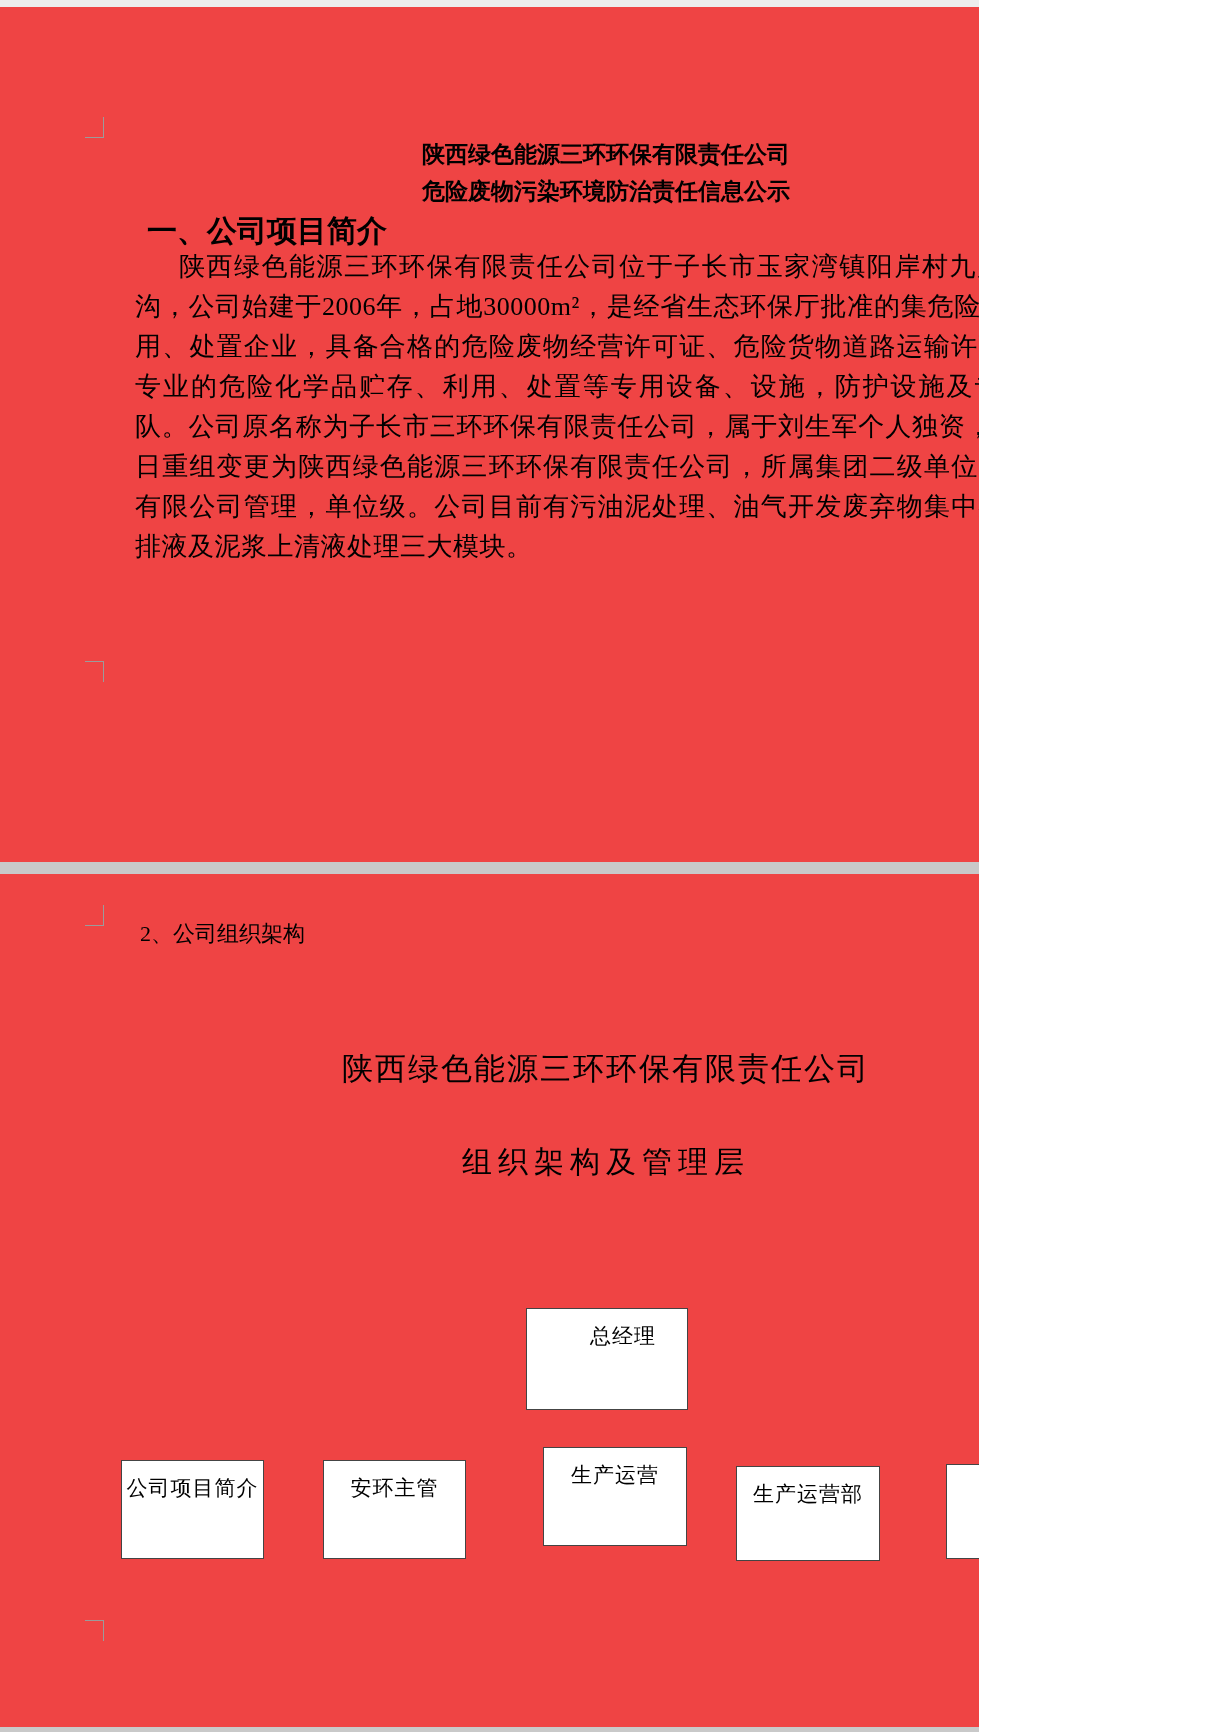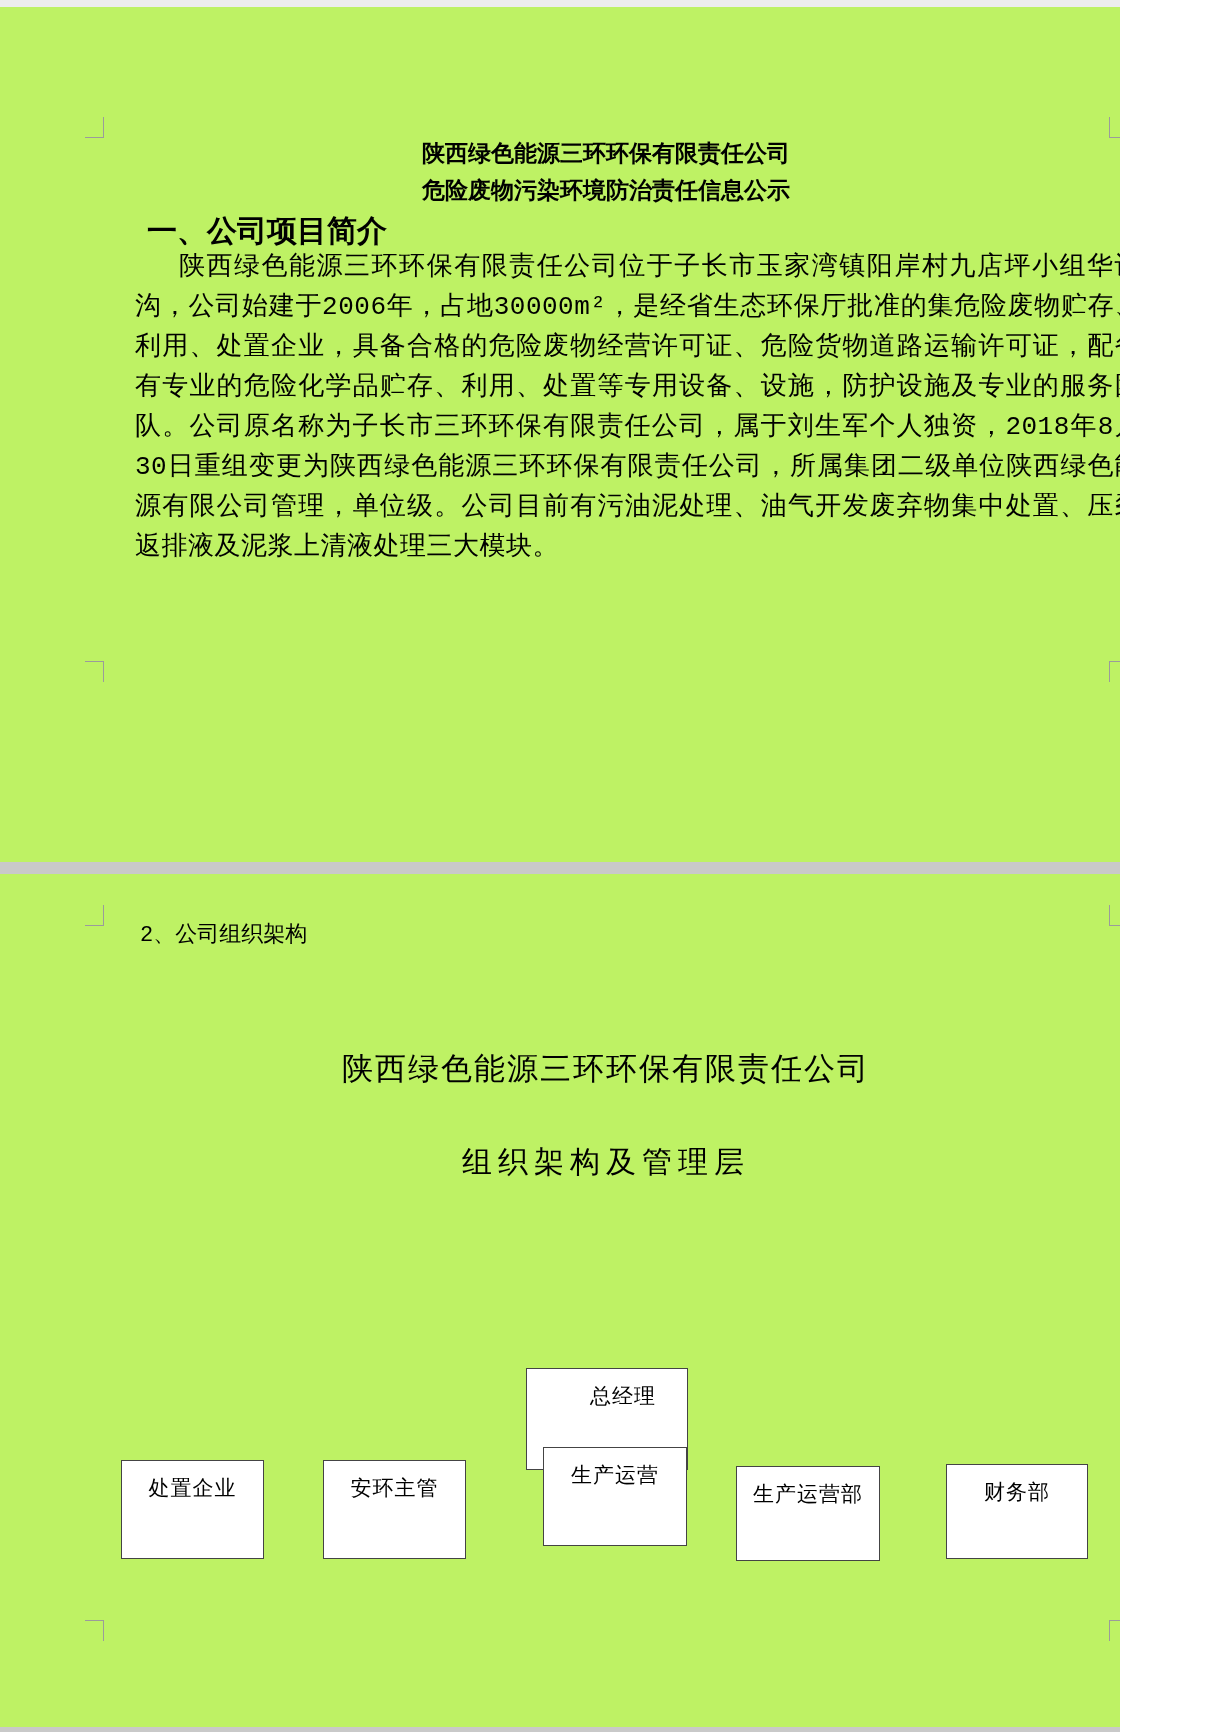--- a/index.html
+++ b/index.html
@@ -2,25 +2,25 @@
 <html lang="zh"><head>
 <meta charset="utf-8">
 <style>
   html, body {
     margin: 0;
     padding: 0;
     background: #ffffff;
   }
   #screen {
     position: relative;
-    width: 1120px;
+    width: 979px;
     height: 1732px;
-    background: #bef264;
+    background: #ef4444;
     overflow: hidden;
-    font-family: Liberation Mono, monospace;
+    font-family: Liberation Serif, serif;
     color: #000000;
   }
   .abs { position: absolute; }
 
   
   .gap-band {
     position: absolute;
     left: 0;
     width: 1212px;
     background: #c9c9c9;
@@ -101,21 +101,21 @@
     position: absolute;
     box-sizing: border-box;
     background: #ffffff;
     border: 1px solid #444444;
     text-align: center;
     padding-top: 13px;
     font-size: 21px;
     letter-spacing: 1px;
   }
   #box-chairman          { left: 525px; top: 1193px; width: 163px; height: 102px; }
-  #box-general-manager   { left: 526px; top: 1368px; width: 162px; height: 102px; padding-left: 32px; }
+  #box-general-manager   { left: 526px; top: 1308px; width: 162px; height: 102px; padding-left: 32px; }
   #box-production-ops    { left: 533px; top: 1447px; width: 144px; height: 99px; margin-left: 10px; }
   #box-general-office    { left: 121px; top: 1460px; width: 143px; height: 99px; }
   #box-safety-supervisor { left: 323px; top: 1460px; width: 143px; height: 99px; }
   #box-production-dept   { left: 736px; top: 1466px; width: 144px; height: 95px; }
   #box-finance-dept      { left: 946px; top: 1464px; width: 142px; height: 95px; }
   #box-treatment-plant   { left: 538px; top: 1572px; width: 135px; height: 90px; }
 </style>
 </head>
 <body>
 
@@ -152,21 +152,21 @@
 
   <div class="org-box" id="box-general-manager">
     <span>总经理</span>
   </div>
 
   <div class="org-box" id="box-production-ops">
     <span>生产运营</span>
   </div>
 
   <div class="org-box" id="box-general-office">
-    <span>处置企业</span>
+    <span>公司项目简介</span>
   </div>
 
   <div class="org-box" id="box-safety-supervisor">
     <span>安环主管</span>
   </div>
 
   <div class="org-box" id="box-production-dept">
     <span>生产运营部</span>
   </div>
 

